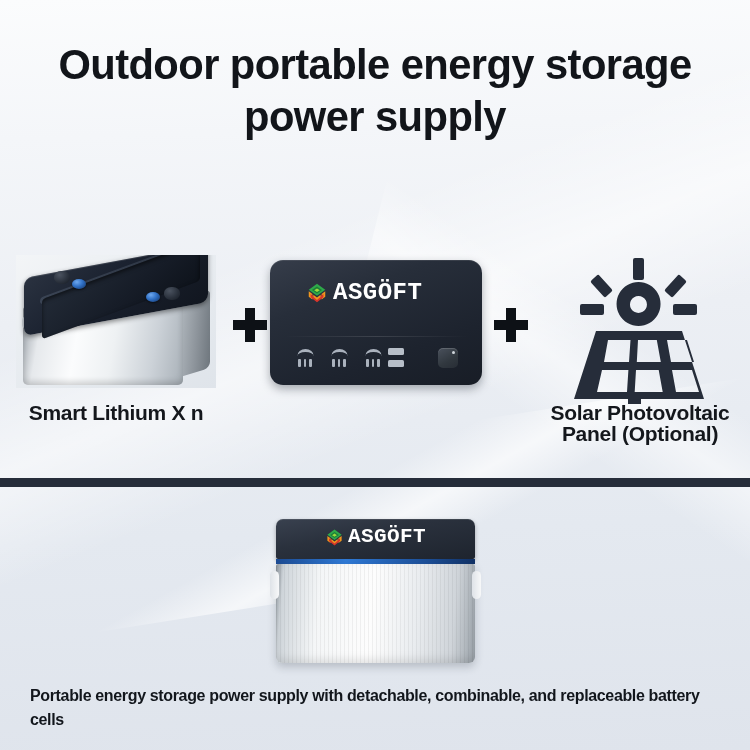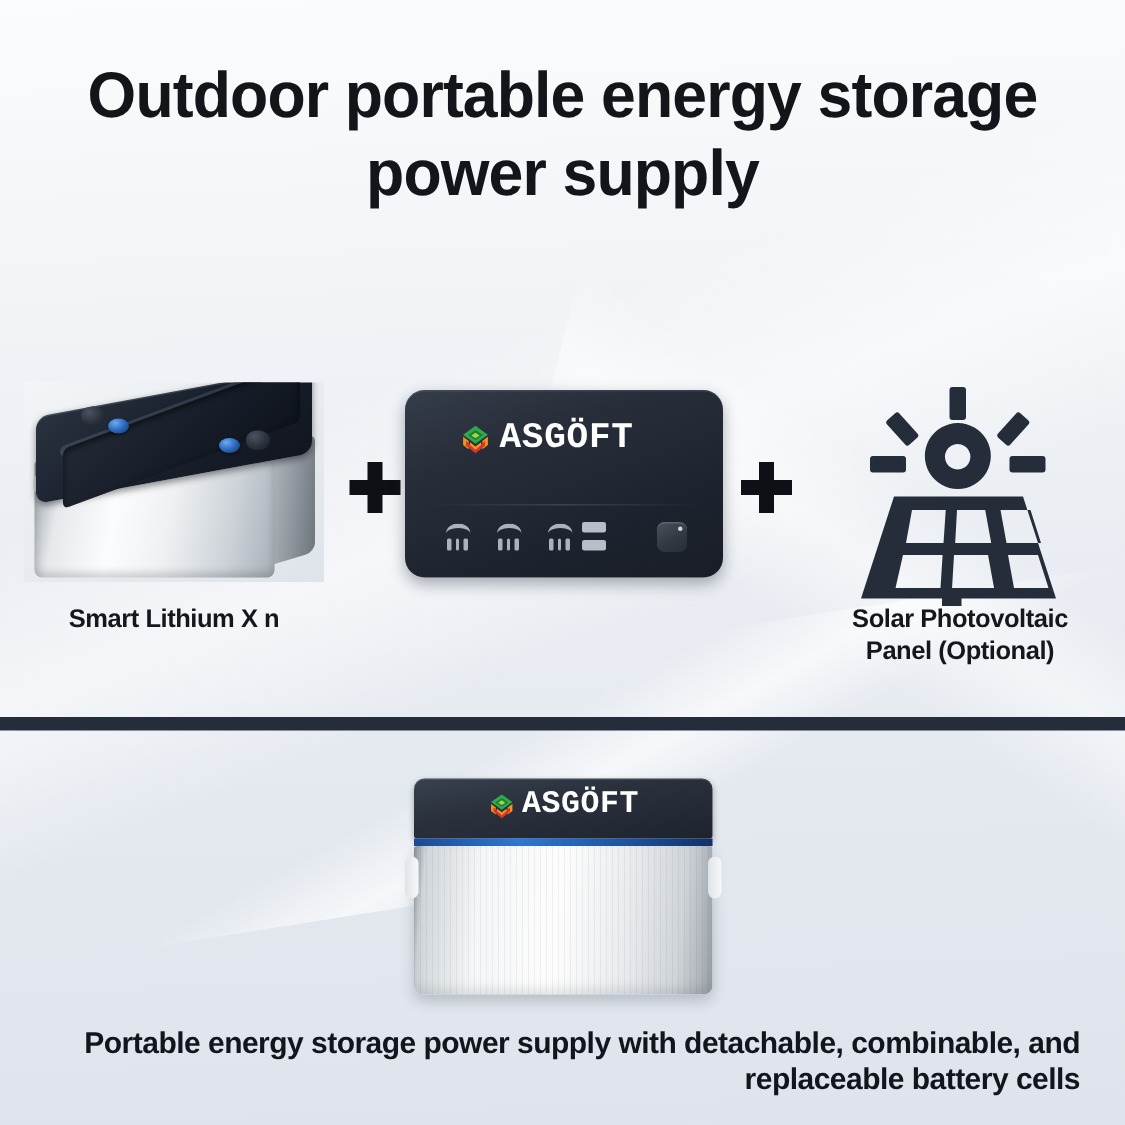--- a/index.html
+++ b/index.html
@@ -58,21 +58,21 @@
   .prow {
     position:absolute; left:0; right:0; top:250px; height:200px;
   }
 
   .cell { position:absolute; }
 
   .cell-label {
     position:absolute;
     width:100%;
     text-align:center;
-    font-size:17px;
+    font-size:21px;
     line-height:21px;
     font-weight:bold;
     color:#14171c;
     letter-spacing:-0.3px;
   }
 
   
   .plus {
     position:absolute;
     width:34px; height:34px;
@@ -237,22 +237,22 @@
     position:absolute; top:52px; width:9px; height:28px;
     background:linear-gradient(90deg,#dfe3e8,#f7f8f9);
     border-radius:9px;
   }
   .notch.l { left:2px; }
   .notch.r { right:2px; }
 
   
   .caption {
     position:absolute; left:30px; right:30px; top:684px;
-    text-align:right;
-    font-size:20px;
+    text-align:left;
+    font-size:16px;
     line-height:24px;
     font-weight:bold;
     color:#12161c;
     letter-spacing:-0.35px;
   }
 </style>
 </head>
 <body>
 
 <div class="page">

